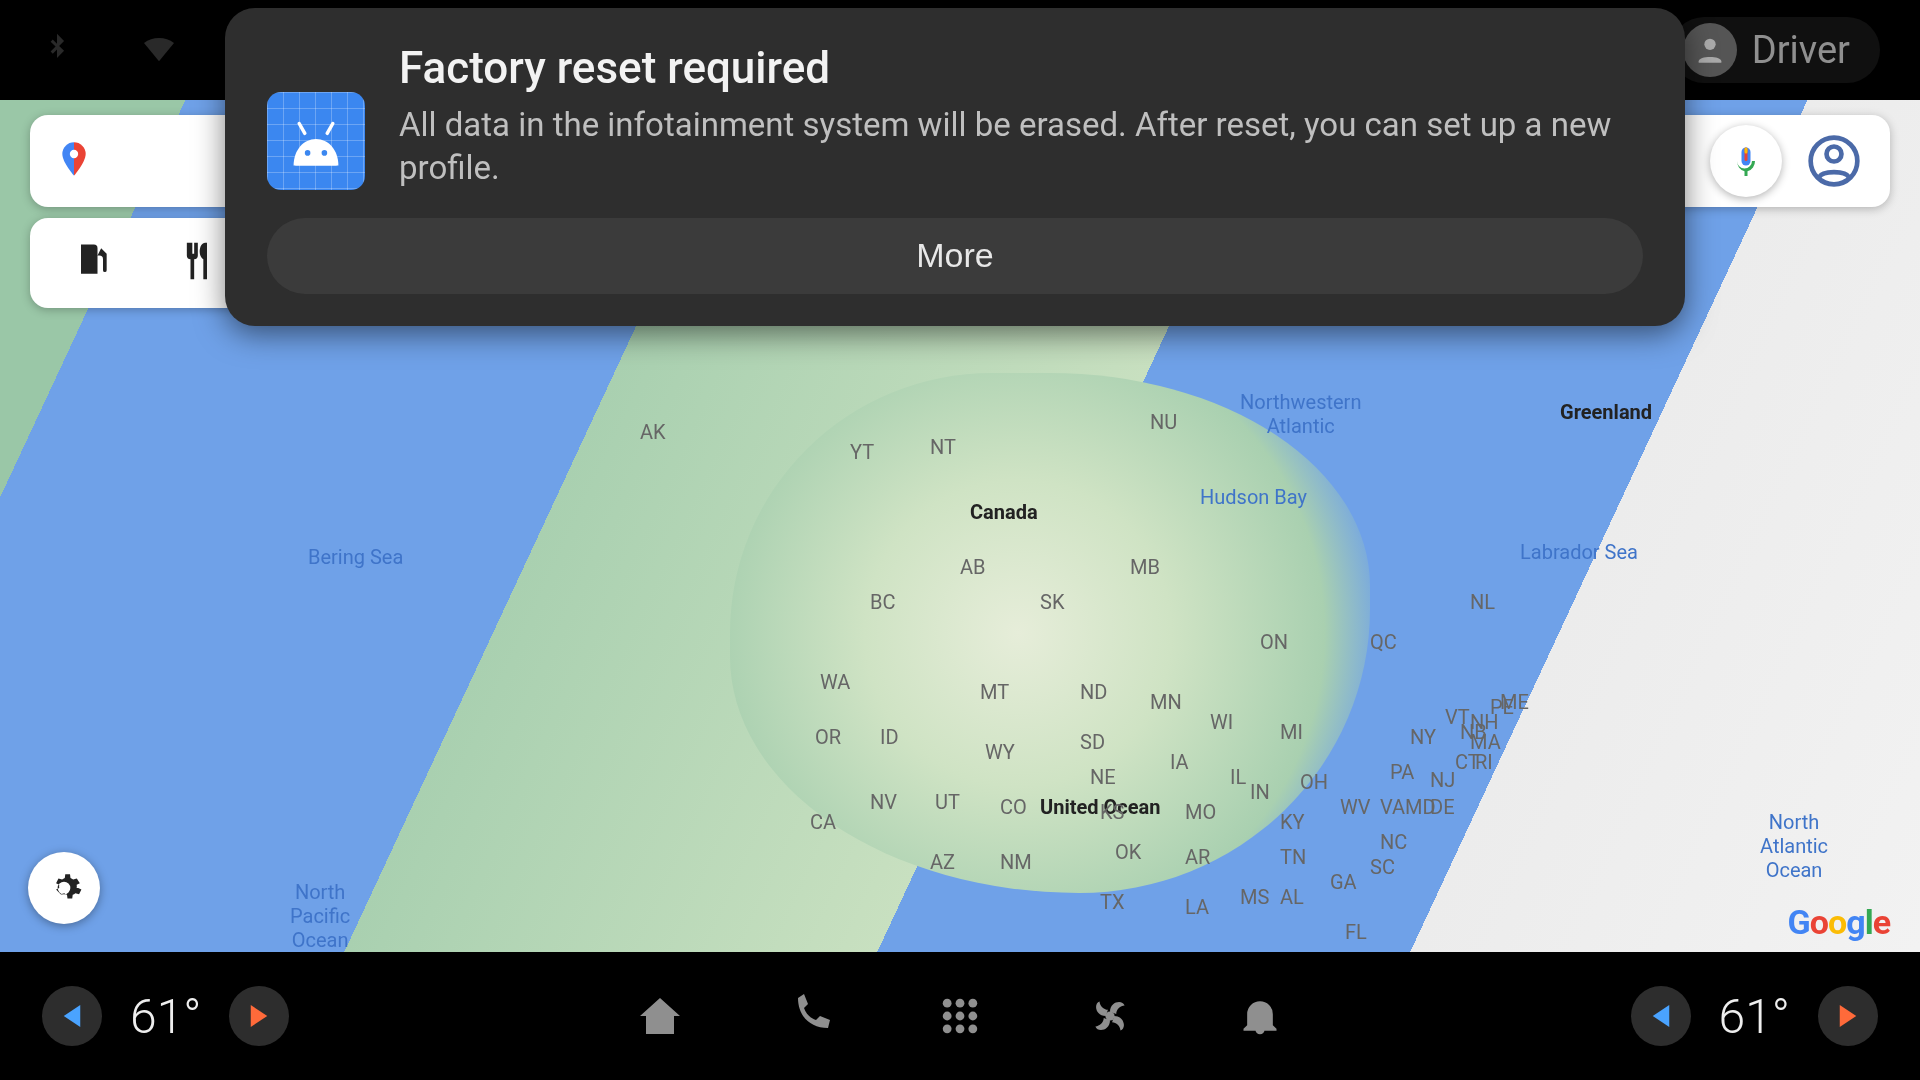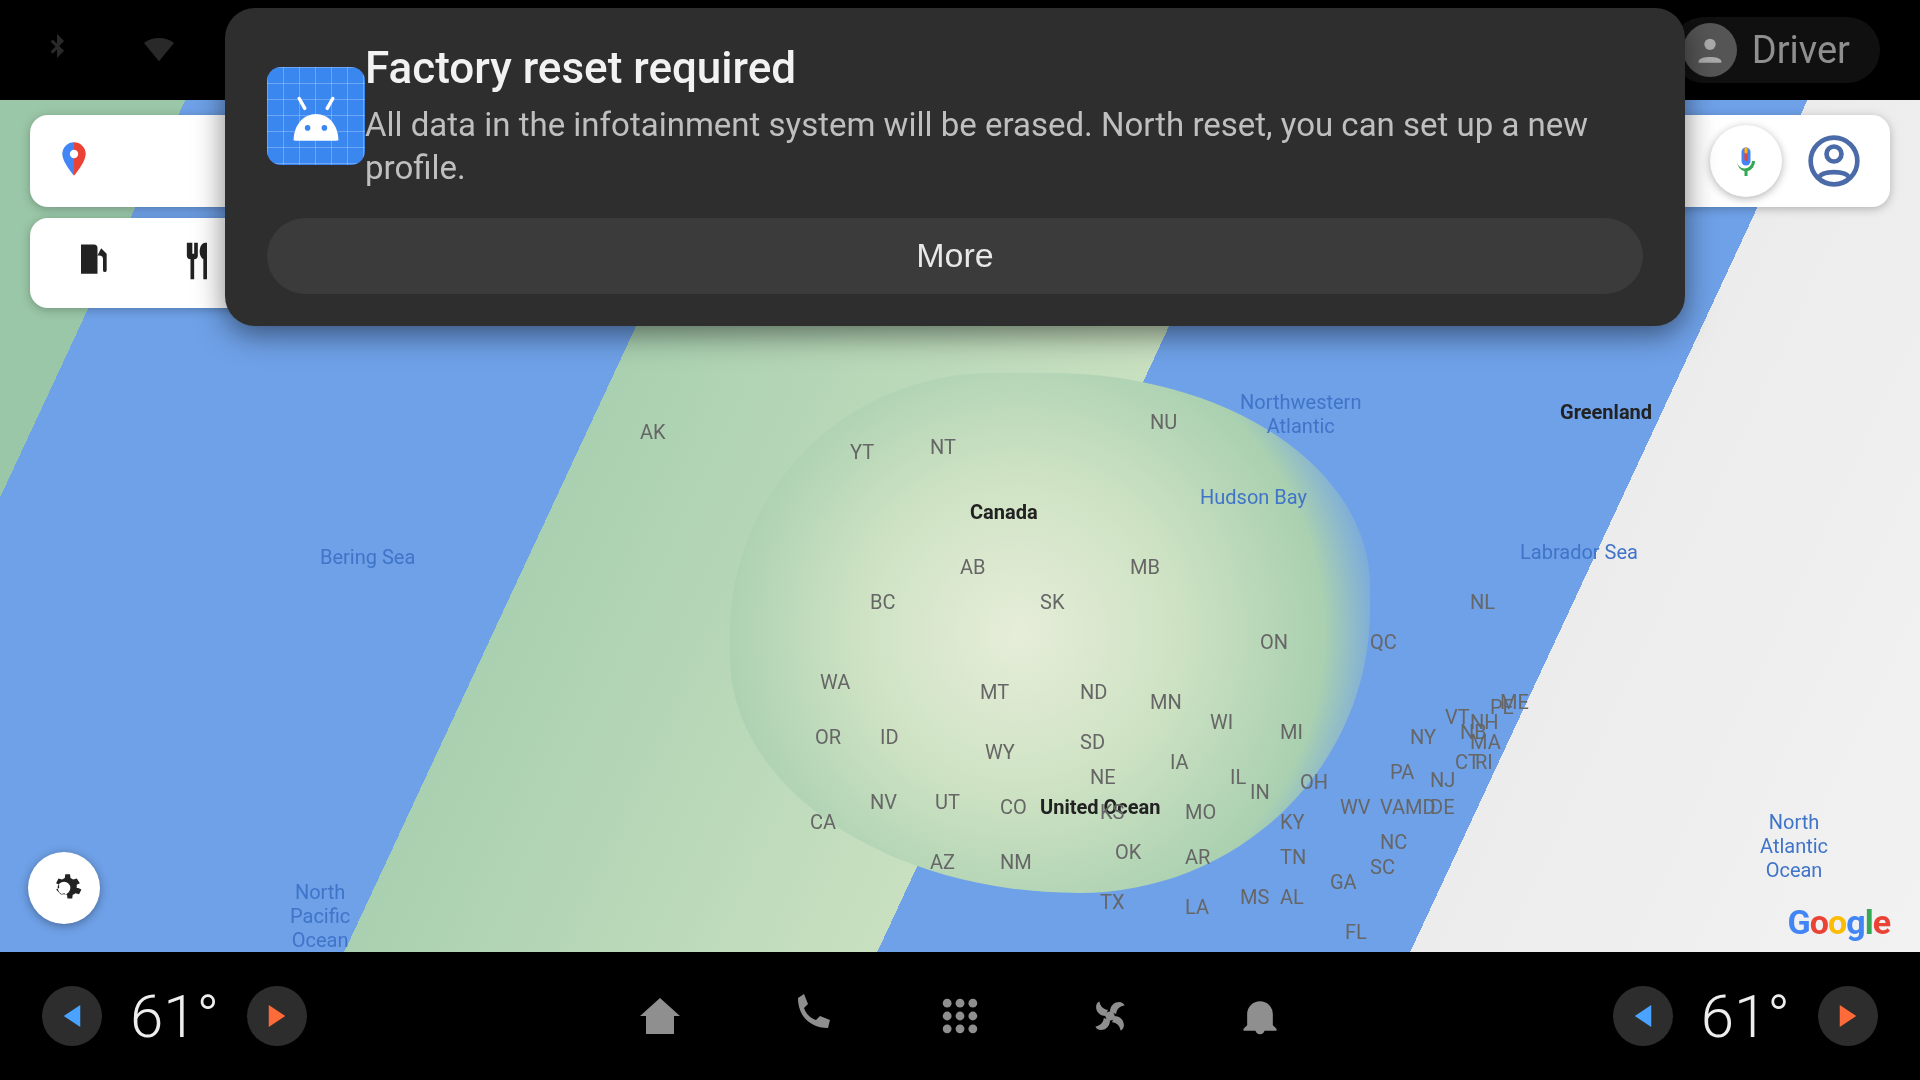--- a/index.html
+++ b/index.html
@@ -148,21 +148,22 @@
     top:8px; left:225px;
     width:1460px;
     background:#2e2e2e;
     border-radius:30px;
     padding:34px 42px 32px 42px;
     box-shadow:0 8px 30px rgba(0,0,0,0.5);
     z-index:50;
   }
   .notif-head{
     display:flex;
-    align-items:center;
+    gap:34px;
+    align-items:flex-end;
   }
   .notif-icon{
     width:98px;height:98px;
     border-radius:14px;
     background:#3b87f0;
     display:flex;align-items:center;justify-content:center;
     flex-shrink:0;
     position:relative;
     background-image:
       linear-gradient(rgba(255,255,255,0.25) 1px, transparent 1px),
@@ -203,21 +204,21 @@
     justify-content:space-between;
     padding:0 42px;
   }
   .temp-cluster{
     display:flex;
     align-items:center;
     gap:28px;
   }
   .temp-val{
     color:#eee;
-    font-size:60px;
+    font-size:48px;
     font-weight:300;
   }
   .arrow-btn{
     width:60px;height:60px;border-radius:50%;
     background:#2d2d2d;
     display:flex;align-items:center;justify-content:center;
   }
   .nav-icons{
     display:flex;
     align-items:center;
@@ -295,21 +296,21 @@
         </svg>
     </span>
     <span>
       <svg width="44" height="44" viewBox="0 0 24 24" fill="#222">
           <path d="M7 2v7a2 2 0 002 2v11h2V11a2 2 0 002-2V2h-2v6h-1V2h-2v6H9V2H7zm10 0c-1.7 0-3 2-3 5 0 2 1 3.5 2 4v11h2V2z"></path>
         </svg>
     </span>
   </div>
 
   
-  <span class="map-label water" style="left:320px;top:445px">Bering Sea</span>
+  <span class="map-label water" style="left:308px;top:445px">Bering Sea</span>
   <span class="map-label water" style="left:1200px;top:385px">Hudson Bay</span>
   <span class="map-label water" style="left:1240px;top:290px;white-space:pre;text-align:center">Northwestern
 Atlantic</span>
   <span class="map-label water" style="left:1520px;top:440px">Labrador Sea</span>
   <span class="map-label water" style="left:290px;top:780px;white-space:pre;text-align:center">North
 Pacific
 Ocean</span>
   <span class="map-label water" style="left:1760px;top:710px;white-space:pre;text-align:center">North
 Atlantic
 Ocean</span>
@@ -339,21 +340,21 @@
       <svg width="70" height="54" viewBox="0 0 100 70">
           <path fill="#fff" d="M20 70a40 40 0 0160 0H20z M26 20l8 12M74 20l-8 12"></path>
           <path stroke="#fff" stroke-width="5" stroke-linecap="round" d="M26 10l8 14M74 10l-8 14"></path>
           <path fill="#fff" d="M18 70c0-22 14-38 32-38s32 16 32 38H18z"></path>
           <circle cx="38" cy="52" r="4" fill="#3b87f0"></circle>
           <circle cx="62" cy="52" r="4" fill="#3b87f0"></circle>
         </svg>
     </div>
     <div>
       <div class="notif-title">Factory reset required</div>
-      <div class="notif-body">All data in the infotainment system will be erased. North reset, you can set up a new profile.</div>
+      <div class="notif-body">All data in the infotainment system will be erased. After reset, you can set up a new profile.</div>
     </div>
   </div>
   <button class="notif-btn">More</button>
 </div>
 
 <div class="bottom-bar">
   <div class="temp-cluster">
     <span class="arrow-btn">
       <svg width="20" height="22" viewBox="0 0 12 16" fill="#4aa3ff">
           <path d="M12 0v16L0 8z"></path>

